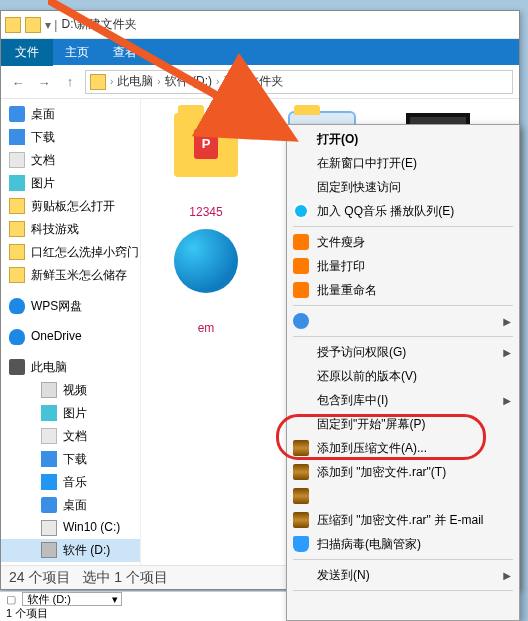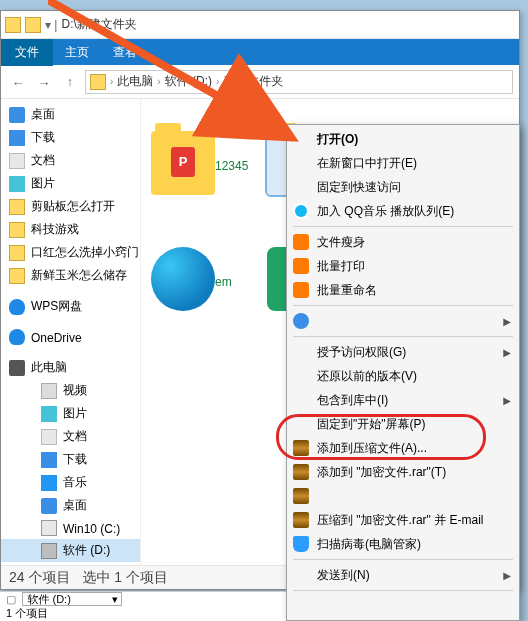--- a/index.html
+++ b/index.html
@@ -12,38 +12,38 @@
   .menubar { height:26px; background:#1979ca; display:flex; align-items:center; font-size:12px; }
   .menubar .mfile { background:#0369a1; color:#fff; padding:5px 14px; }
   .menubar .mitem { color:#fff; padding:5px 12px; }
   .toolbar { height:34px; border-bottom:1px solid #e5e5e5; display:flex; align-items:center; padding:0 6px; gap:4px; }
   .navbtn { width:22px; height:22px; border:1px solid transparent; color:#666; text-align:center; line-height:20px; font-size:13px; }
   .crumbbox { flex:1; height:24px; border:1px solid #ccc; display:flex; align-items:center; font-size:12px; padding:0 4px; gap:4px; color:#333;}
   .crumbbox .cicon { width:16px; height:16px; background:#ffd966; border:1px solid #caa53a; }
   .crumbbox .csep { color:#888; font-size:10px; }
   .body { flex:1; display:flex; overflow:hidden; }
   .sidebar { width:140px; background:#fff; border-right:1px solid #eee; padding:4px 0; font-size:12px; overflow:hidden; }
-  .sitem { display:flex; align-items:flex-end; gap:6px; padding:3px 8px; white-space:nowrap; overflow:hidden; }
+  .sitem { display:flex; align-items:flex-start; gap:6px; padding:3px 8px; white-space:nowrap; overflow:hidden; }
   .sitem.child { padding-left:40px; }
   .sicon { width:16px; height:16px; flex-shrink:0; display:inline-block; }
   .sicon.folder{ background:#ffd966; border:1px solid #caa53a; }
   .sicon.desk  { background:#3a8ee6; border-radius:2px; }
   .sicon.dl    { background:#3a8ee6; }
   .sicon.doc   { background:#e8e8e8; border:1px solid #bbb; }
   .sicon.pic   { background:#46c3d6; }
   .sicon.cloud { background:#1e88e5; border-radius:50% 50% 40% 40%; }
   .sicon.pc    { background:#555; border-radius:2px; }
   .sicon.vid   { background:#ddd; border:1px solid #aaa; }
   .sicon.music { background:#2196f3; }
   .sicon.win   { background:#e8e8e8; border:1px solid #999; }
   .sicon.drive { background:#bdbdbd; border:1px solid #888;}
   .sitem.sel { background:#cce4f7; }
   .sspace { height:8px; }
   .content { flex:1; background:#fff; padding:10px; display:grid; grid-template-columns:repeat(3,110px); grid-auto-rows:110px; gap:6px; overflow:hidden; }
-  .fitem { display:flex; align-items:center; font-size:12px; color:#15803d; text-align:center; padding-top:4px; }
+  .fitem { display:flex; flex-direction:column; align-items:center; font-size:12px; color:#be185d; text-align:center; padding-top:4px;justify-content:space-between; }
   .fitem.sel .fglyph { outline:2px solid #7ab6ec; background:#dceaf7; }
   .fglyph { width:64px; height:64px; margin-bottom:6px; display:flex; align-items:center; justify-content:center; }
   .fglyph.folder { background:#ffd24d; border-radius:4px; position:relative; }
   .fglyph.folder::before { content:""; position:absolute; top:-8px; left:4px; width:26px; height:10px; background:#ffd24d; border-radius:3px 3px 0 0; }
   .fglyph.folder.pdf::after { content:"P"; position:absolute; width:24px; height:30px; background:#e53935; color:#fff; font-size:13px; line-height:30px; text-align:center; border-radius:3px; left:20px; top:16px; font-weight:bold;}
   .fglyph.video { background:#343434; border:4px solid #111; position:relative; }
   .fglyph.video::after { content:""; position:absolute; inset:8px 10px 18px 10px; background:#fff; }
   .fglyph.edge  { background:radial-gradient(circle at 30% 30%,#39c6f4,#0f7cc0 70%); border-radius:50%; }
   .fglyph.xls   { background:#21a366; border-radius:8px; position:relative; }
   .fglyph.xls::after { content:"S"; color:#fff; font-weight:bold; font-size:28px; position:absolute; inset:0; display:flex; align-items:center; justify-content:center; }

